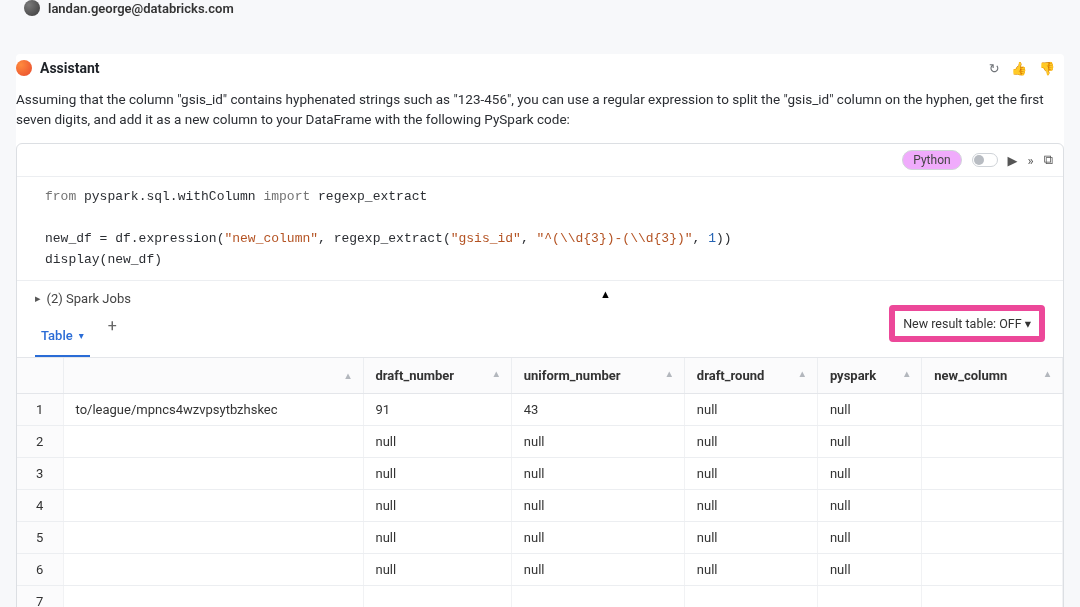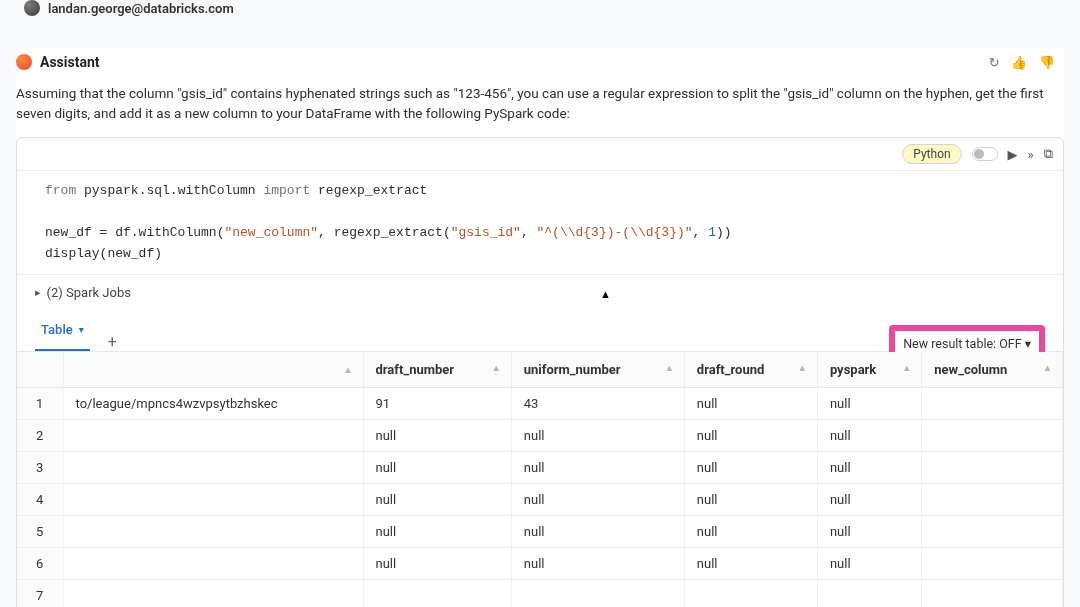--- a/index.html
+++ b/index.html
@@ -12,20 +12,21 @@
       height: 607px;
       overflow: hidden;
     }
     .user-msg {
       padding: 0 24px 12px 24px;
     }
     .user-header {
       display: flex;
       align-items: center;
       gap: 8px;
+      margin-bottom: 6px;
       font-weight: 600;
       color: #333;
       font-size: 13px;
     }
     .user-avatar {
       width: 16px; height: 16px;
       border-radius: 50%;
       background: radial-gradient(circle at 30% 30%, #7a7a7a, #3a3a3a);
       flex-shrink: 0;
     }
@@ -77,21 +78,21 @@
       padding: 6px 10px;
       gap: 10px;
       border-bottom: 1px solid #eceef1;
     }
     .lang-pill {
       border: 1px solid #d1d5da;
       border-radius: 14px;
       padding: 2px 10px;
       font-size: 12px;
       color: #444;
-      background: #fef9c3;
+      background: #f0abfc;
     }
     .toolbar-toggle {
       width: 26px; height: 14px;
       border: 1px solid #cfd3d8;
       border-radius: 8px;
       position: relative;
       background: #fff;
     }
     .toolbar-toggle::after {
       content: "";
@@ -126,21 +127,21 @@
       display: flex;
       align-items: center;
       gap: 6px;
     }
     .spark-badge {
       font-size: 11px;
       color: #555;
     }
     .tabs-row {
       display: flex;
-      align-items: flex-end;
+      align-items: flex-start;
       padding: 0 18px;
       border-bottom: 1px solid #e4e6ea;
     }
     .tab {
       display: flex;
       align-items: center;
       gap: 6px;
       padding: 12px 6px;
       font-size: 13px;
       cursor: pointer;
@@ -242,21 +243,21 @@
     <div class="cell-toolbar">
       <span class="lang-pill">Python</span>
       <span class="toolbar-toggle"></span>
       <span class="toolbar-icon">▶</span>
       <span class="toolbar-icon">»</span>
       <span class="toolbar-icon">⧉</span>
     </div>
 
     <div class="code-area"><span class="tok-kw">from</span><span> pyspark.sql.withColumn </span><span class="tok-kw">import</span><span> regexp_extract</span>
 
-<span>new_df = df.withColumn(</span><span class="tok-str">"new_column"</span><span>, regexp_extract(</span><span class="tok-str">"gsis_id"</span><span>, </span><span class="tok-str">"^(\\d{3})-(\\d{3})"</span><span>, </span><span class="tok-num">1</span><span>))</span>
+<span>new_df = df.expression(</span><span class="tok-str">"new_column"</span><span>, regexp_extract(</span><span class="tok-str">"gsis_id"</span><span>, </span><span class="tok-str">"^(\\d{3})-(\\d{3})"</span><span>, </span><span class="tok-num">1</span><span>))</span>
 <span>display(new_df)</span></div>
 
     <div class="spark-jobs">
       <span class="spark-badge">▸</span>
       <span>(2) Spark Jobs</span>
     </div>
 
     <div class="tabs-row">
       <div class="tab active">
         <span>Table</span>

